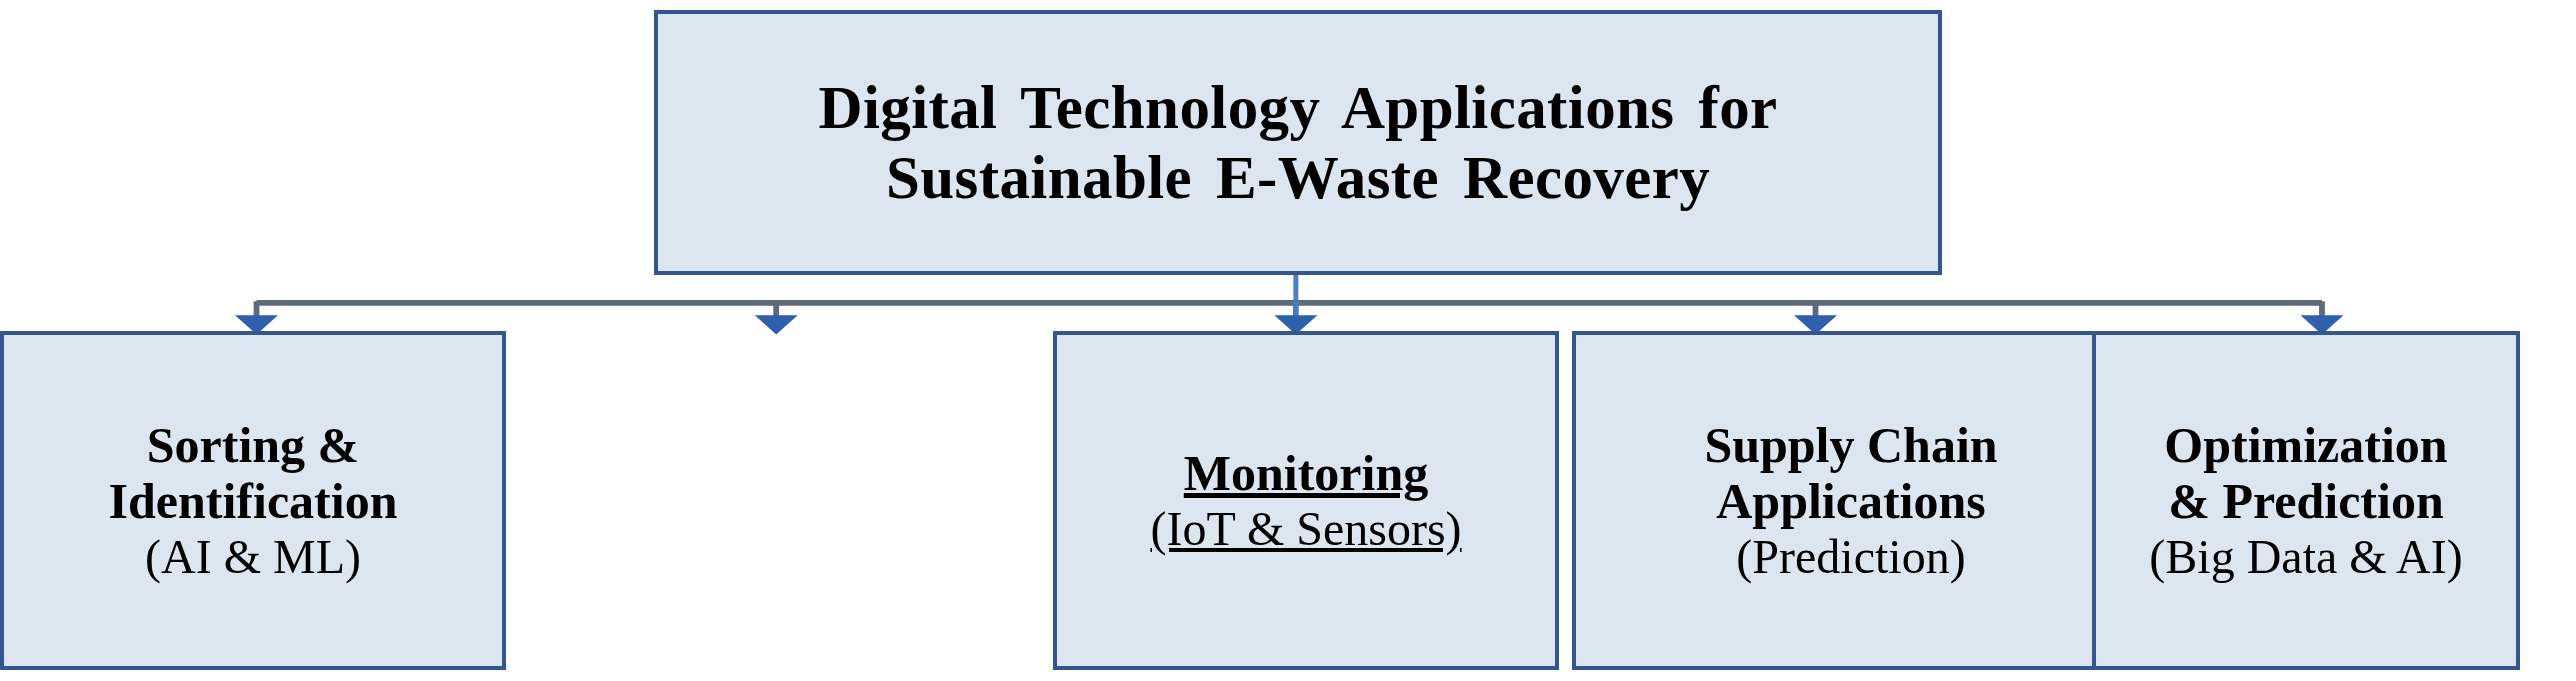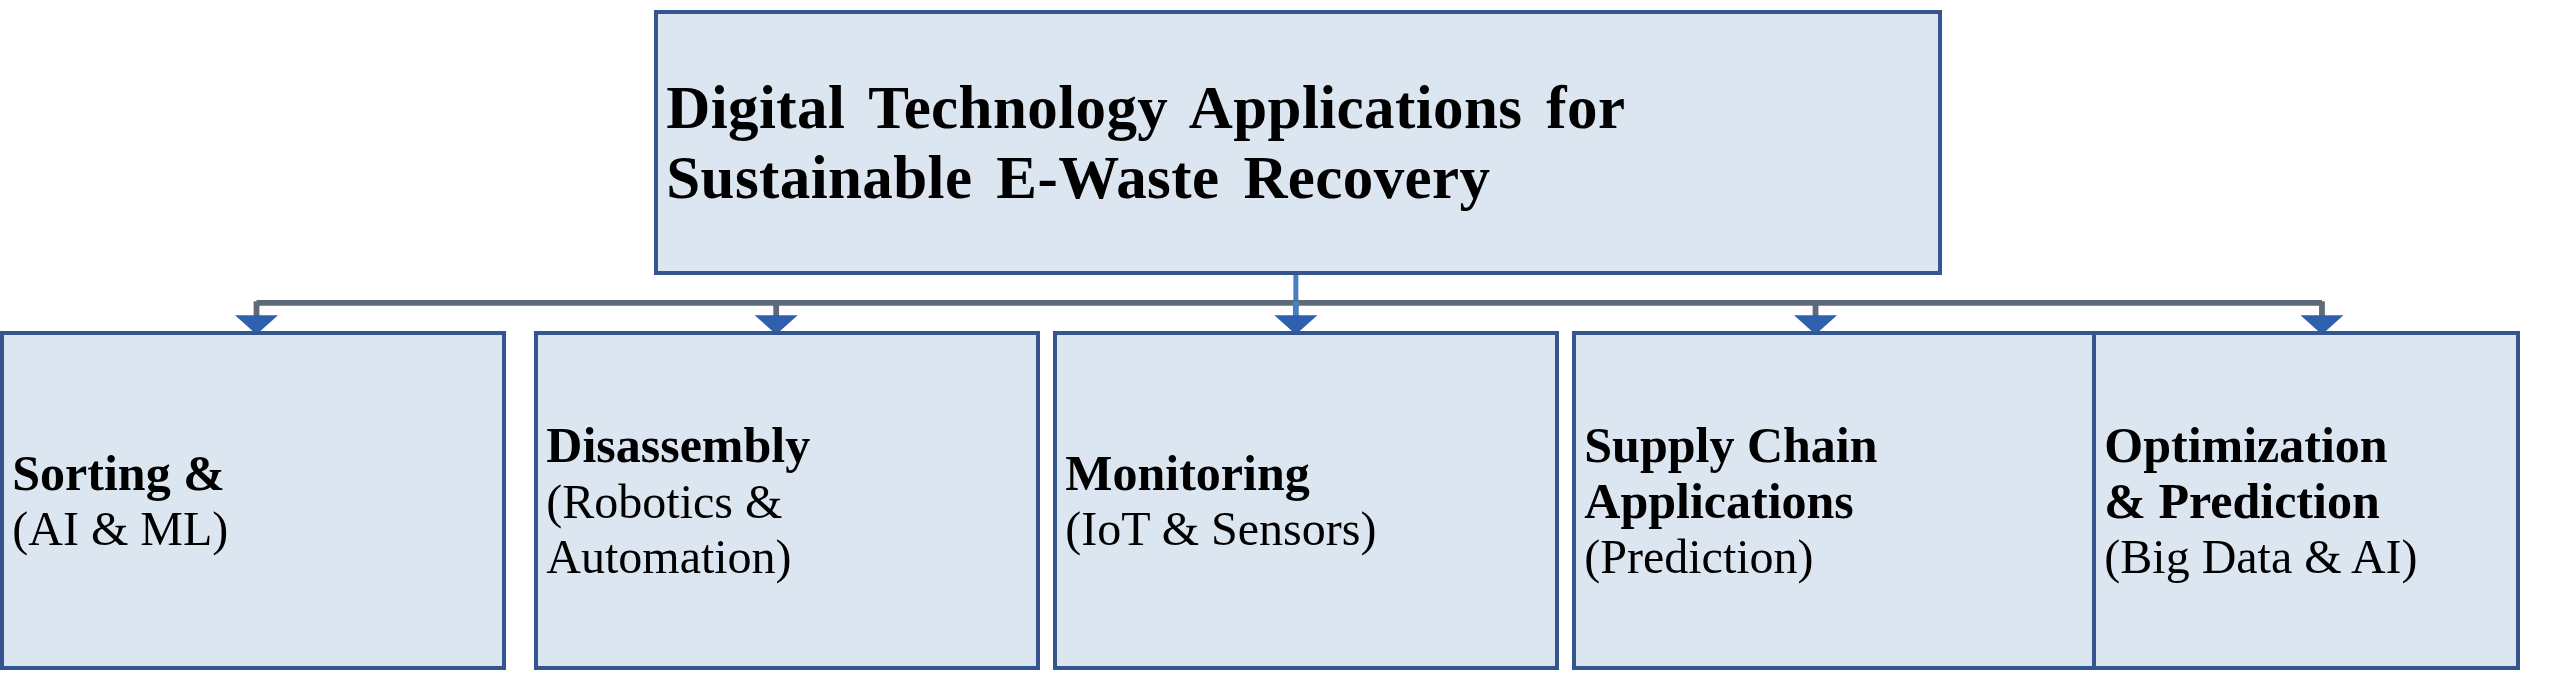--- a/index.html
+++ b/index.html
@@ -18,21 +18,21 @@
     background: #ffffff;
     overflow: hidden;
   }
   .node {
     position: absolute;
     box-sizing: border-box;
     background: #dce6f1;
     border: 4.1px solid #35558f;
     display: flex;
     flex-direction: column;
-    align-items: flex-start;
+    align-items: center;
     justify-content: center;
     text-align: center;
     color: #000000;
     line-height: 1.14;
     padding: 3.3px 8.3px;
   }
   
   #root-node {
     left: 654px;
     top: 10px;
@@ -59,21 +59,21 @@
     line-height: 1.12;
   }
   .leaf .leaf-sub {
     font-size: 48px;
     font-weight: normal;
     line-height: 1.12;
     margin-top: 1.7px;
   }
   #leaf-0 { left: 0px;    width: 506px; }
   #leaf-1 { left: 534px;  width: 506px; }
-  #leaf-2 { left: 1053px; width: 506px; }
+  #leaf-2 { left: 1053px; width: 506px; text-decoration: underline; }
   #leaf-3 { left: 1572px; width: 558px; }
   #leaf-4 { left: 2092px; width: 428px; }
 
   
   #connectors {
     position: absolute;
     left: 0;
     top: 0;
     width: 2576px;
     height: 682px;
@@ -109,28 +109,24 @@
     <polygon points="2780,381 2832,381 2806,404" fill="#2f60ad"></polygon>
   </svg>
 
   <div class="node" id="root-node">
     <div class="title-line line1">Digital Technology Applications for</div>
     <div class="title-line line2">Sustainable E-Waste Recovery</div>
   </div>
 
   <div class="node leaf" id="leaf-0">
     <div class="leaf-title">Sorting &amp;</div>
+    <div class="leaf-title">Identification</div>
     <div class="leaf-sub">(AI &amp; ML)</div>
   </div>
 
-  <div class="node leaf" id="leaf-1">
-    <div class="leaf-title">Disassembly</div>
-    <div class="leaf-sub">(Robotics &amp;</div>
-    <div class="leaf-sub">Automation)</div>
-  </div>
 
   <div class="node leaf" id="leaf-2">
     <div class="leaf-title">Monitoring</div>
     <div class="leaf-sub">(IoT &amp; Sensors)</div>
   </div>
 
   <div class="node leaf" id="leaf-3">
     <div class="leaf-title">Supply Chain</div>
     <div class="leaf-title">Applications</div>
     <div class="leaf-sub">(Prediction)</div>

